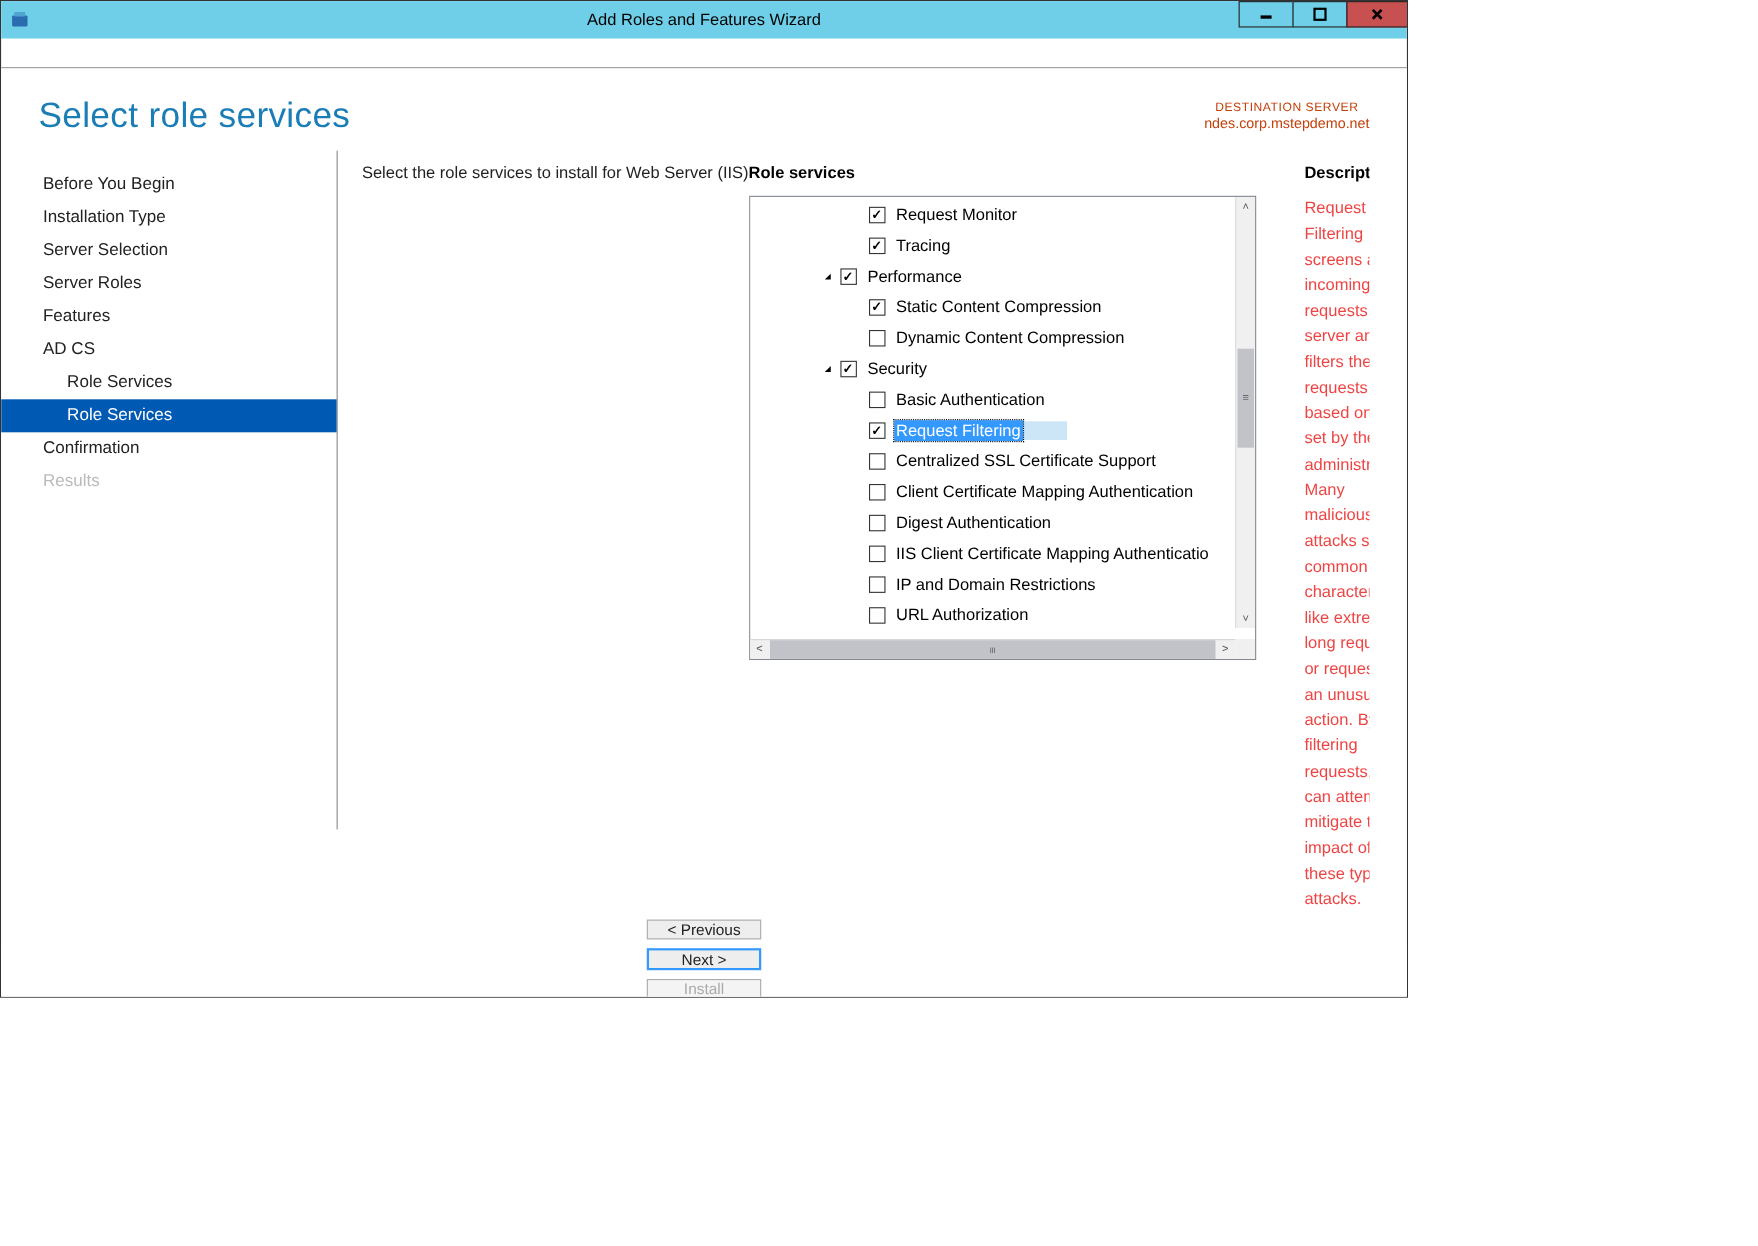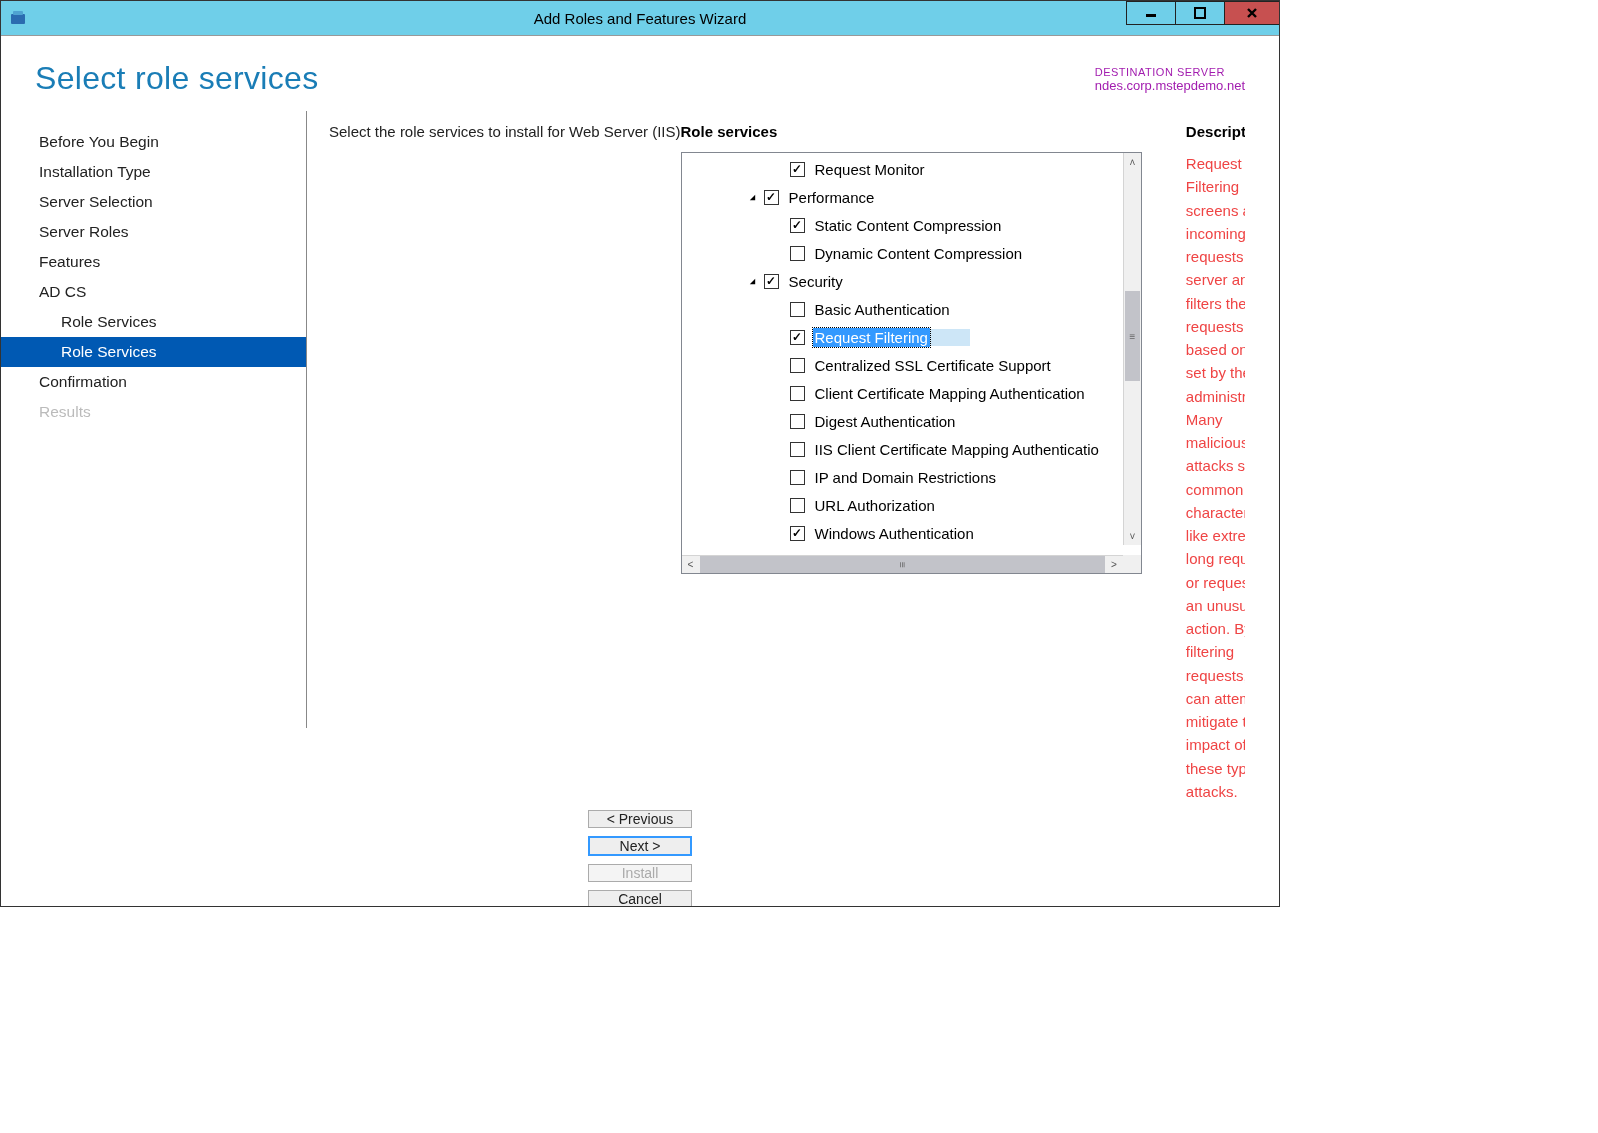--- a/index.html
+++ b/index.html
@@ -47,37 +47,38 @@
   }
   .win-btn.close { background: #c75050; color:#000; width:56px; }
   .win-btn svg { width:14px; height:14px; }
   .content {
     display: flex;
     flex-direction: column;
     height: 873px;
     background: #fff;
     padding: 0;
     border-top:1px solid #999;
+    margin-top:26px;
   }
   .header-row {
     display:flex;
     align-items:flex-start;
     padding: 24px 34px 0 34px;
   }
   .page-title {
     font-size: 32px;
     font-weight: 300;
     color: #1a7db6;
     letter-spacing: 0.3px;
   }
   .dest-server {
     margin-left:auto;
-    text-align:left;
+    text-align:center;
     font-size:12px;
-    color:#a21caf;
+    color:#c2410c;
     padding-top:6px;
   }
   .dest-server .label { font-size:11px; letter-spacing:0.5px; }
   .dest-server .value { font-size:13px; }
   .main-area {
     display:flex;
     flex:1;
     padding: 12px 0 0 0;
     overflow:hidden;
   }
@@ -297,20 +298,26 @@
           <div class="tree-wrap">
             <div class="tree-body">
               <div class="tree-inner" id="tree-inner">
                   <div class="tree-row">
                     <span class="indent-spacer" style="width: 90px;"></span>
                     <span class="expander"></span>
                     <span class="cb checked"></span>
                     <span class="row-label-wrap"><span class="row-label">Request Monitor</span></span>
                   </div>
                   <div class="tree-row">
+                    <span class="indent-spacer" style="width: 90px;"></span>
+                    <span class="expander"></span>
+                    <span class="cb checked"></span>
+                    <span class="row-label-wrap"><span class="row-label">Tracing</span></span>
+                  </div>
+                  <div class="tree-row">
                     <span class="indent-spacer" style="width: 64px;"></span>
                     <span class="expander">
                       <svg viewBox="0 0 10 10">
                         <path d="M8 2 L8 8 L2 8 Z" fill="#000"></path>
                       </svg>
                     </span>
                     <span class="cb checked"></span>
                     <span class="row-label-wrap"><span class="row-label">Performance</span></span>
                   </div>
                   <div class="tree-row">

